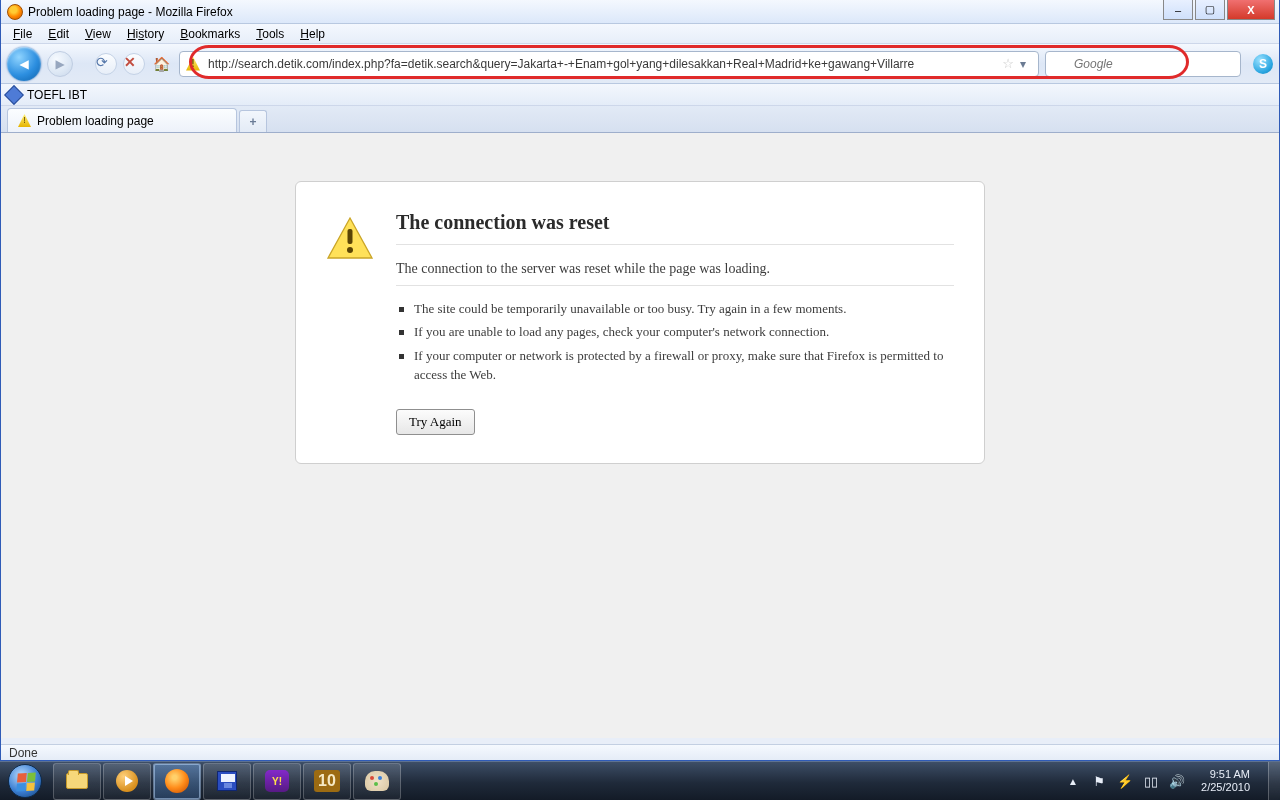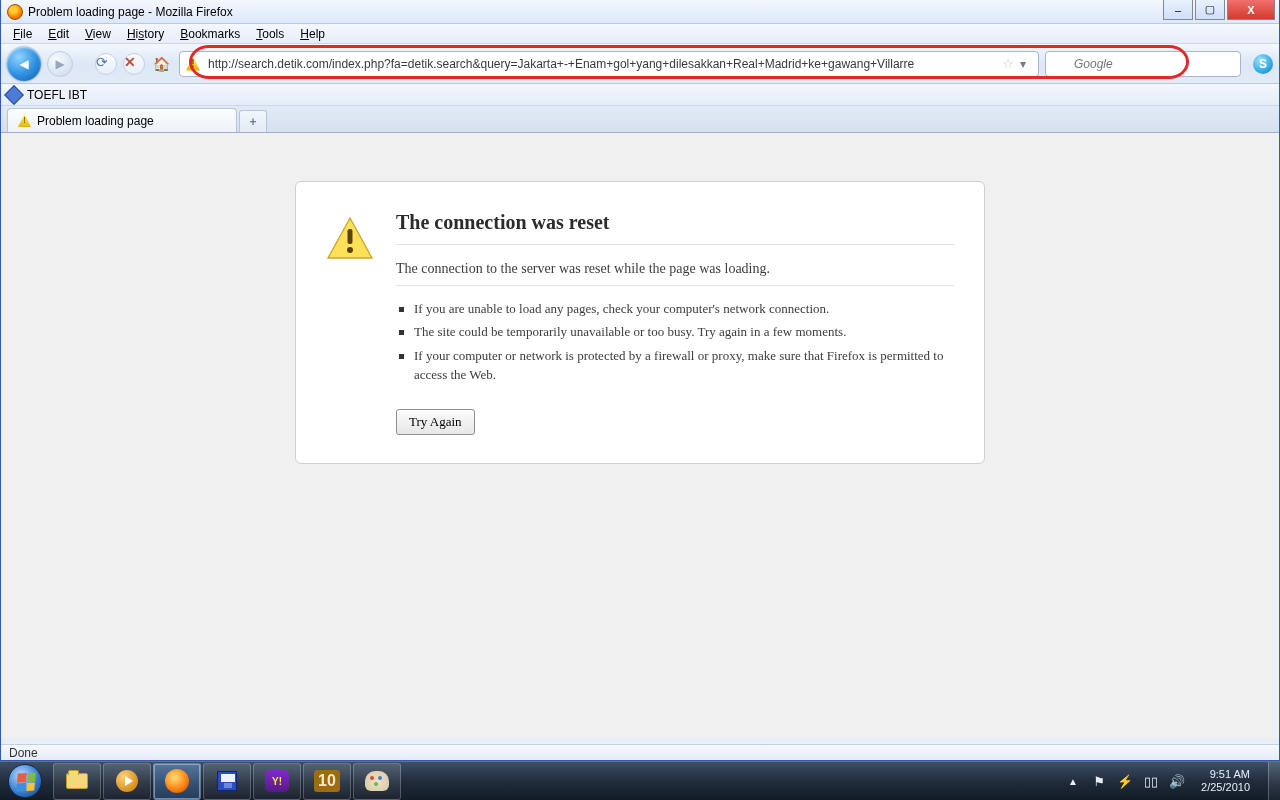--- a/index.html
+++ b/index.html
@@ -187,22 +187,22 @@
           <svg viewBox="0 0 48 44">
               <polygon points="24,2 46,42 2,42" fill="#ffe159" stroke="#caa527" stroke-width="1.3"></polygon>
               <rect x="21.5" y="13" width="5" height="15" rx="2" fill="#5a4405"></rect>
               <circle cx="24" cy="34" r="3" fill="#5a4405"></circle>
             </svg>
         </div>
         <div class="errright">
           <h2>The connection was reset</h2>
           <p class="errdesc">The connection to the server was reset while the page was loading.</p>
           <ul>
+            <li>The site could be temporarily unavailable or too busy. Try again in a few moments.</li>
             <li>If you are unable to load any pages, check your computer's network connection.</li>
-            <li>The site could be temporarily unavailable or too busy. Try again in a few moments.</li>
             <li>If your computer or network is protected by a firewall or proxy, make sure that Firefox is permitted to access the Web.</li>
           </ul>
           <button class="tryagain">Try Again</button>
         </div>
       </div>
     </div>
 
     <div class="statusbar">
       <span>Done</span>
     </div>

